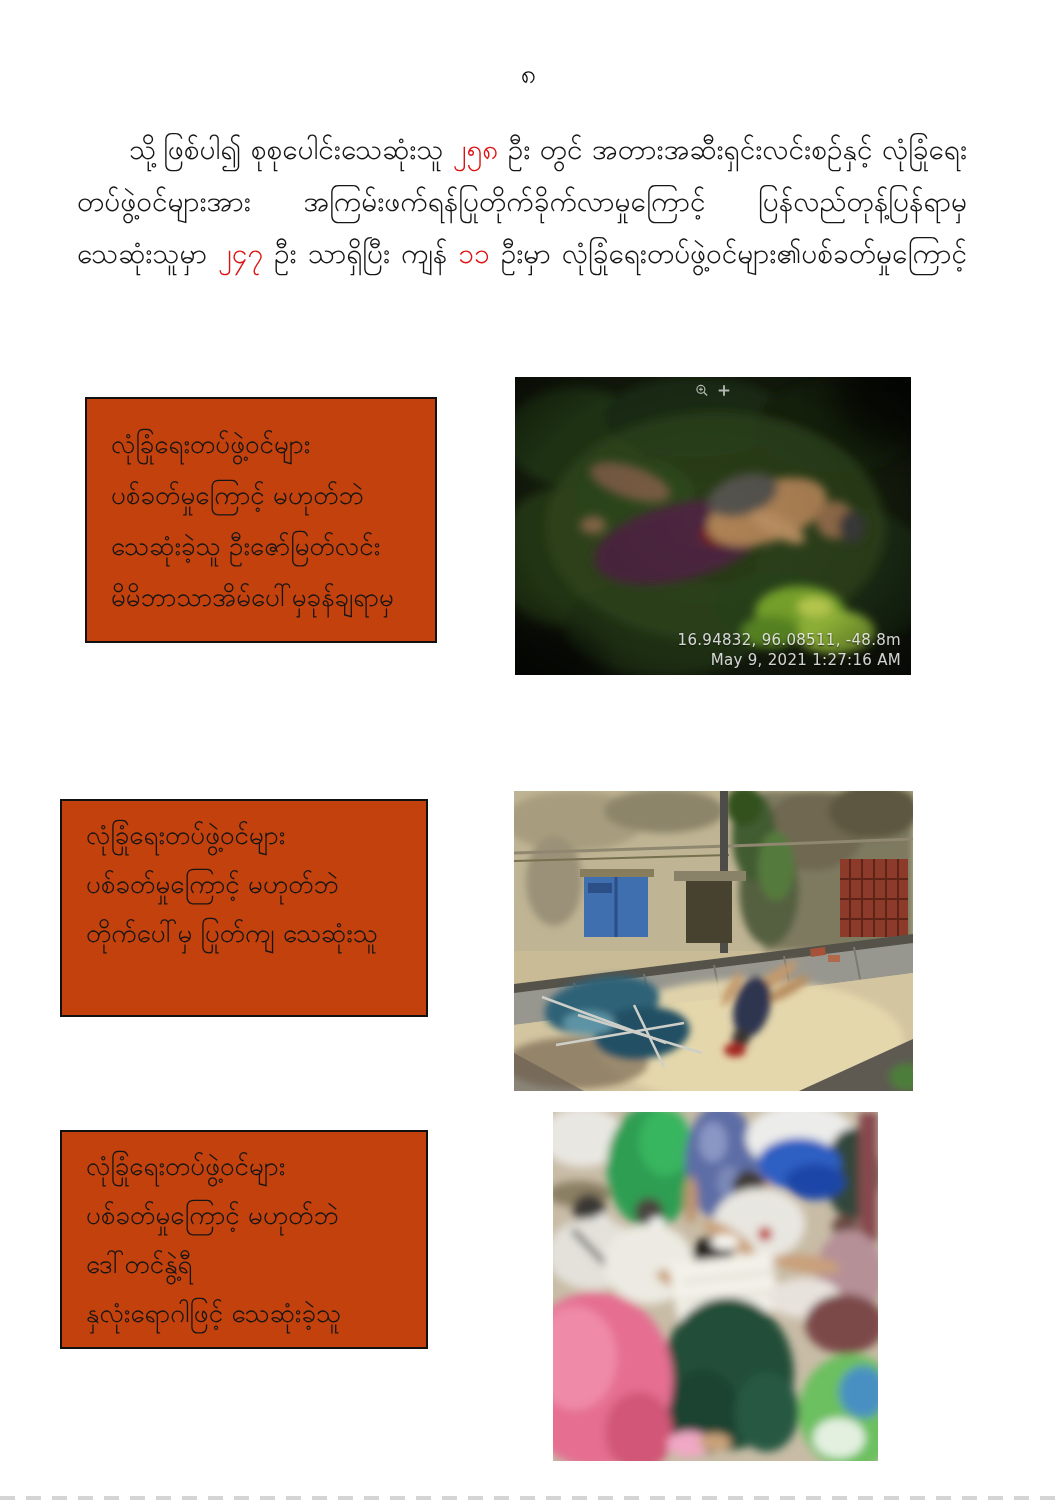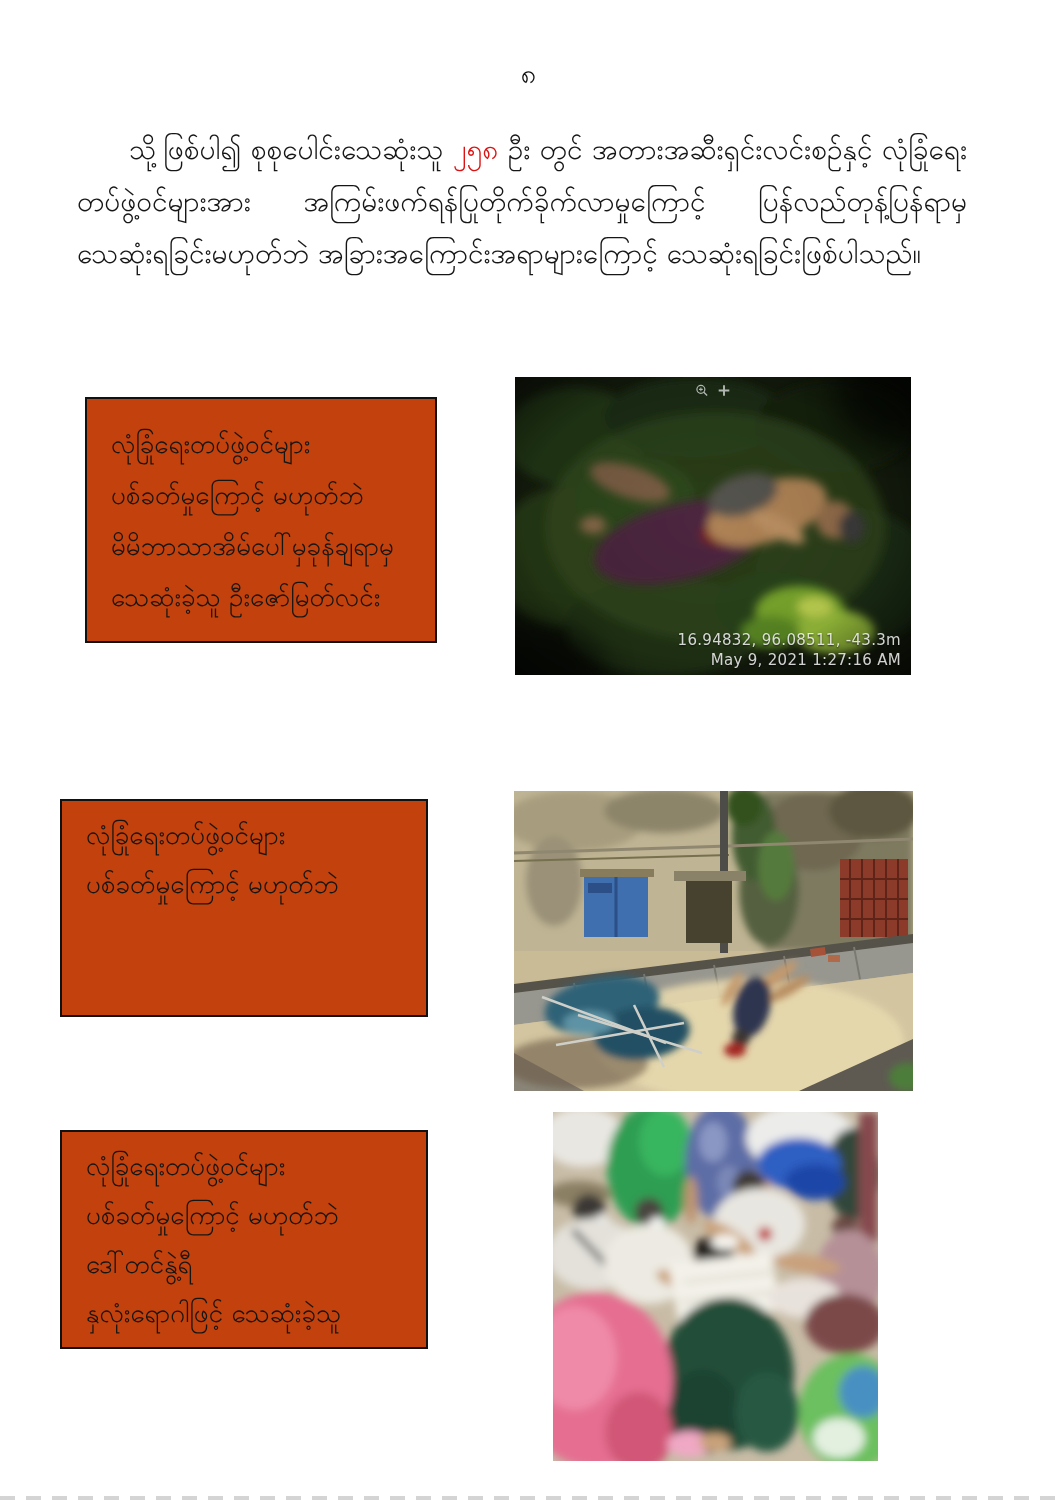--- a/index.html
+++ b/index.html
@@ -66,28 +66,28 @@
 </head>
 <body>
 
 <div class="page">
 
   <div class="page-number">၈</div>
 
   <div class="paragraph">
     <div class="para-line first"><span>သို့ဖြစ်ပါ၍ စုစုပေါင်းသေဆုံးသူ </span><span class="red">၂၅၈</span><span> ဦး တွင် အတားအဆီးရှင်းလင်းစဉ်နှင့် လုံခြုံရေး</span></div>
     <div class="para-line"><span>တပ်ဖွဲ့ဝင်များအား အကြမ်းဖက်ရန်ပြုတိုက်ခိုက်လာမှုကြောင့် ပြန်လည်တုန့်ပြန်ရာမှ</span></div>
-    <div class="para-line last"><span>သေဆုံးရခြင်းမဟုတ်ဘဲ အခြားအကြောင်းအရာများကြောင့် သေဆုံးရခြင်းဖြစ်ပါသည်။</span></div>
+    <div class="para-line"><span>သေဆုံးသူမှာ </span><span class="red">၂၄၇</span><span> ဦး သာရှိပြီး ကျန် </span><span class="red">၁၁</span><span> ဦးမှာ လုံခြုံရေးတပ်ဖွဲ့ဝင်များ၏ပစ်ခတ်မှုကြောင့်</span></div>
   </div>
 
   <div class="caption-box box-1">
     <span class="cap-line">လုံခြုံရေးတပ်ဖွဲ့ဝင်များ</span>
     <span class="cap-line">ပစ်ခတ်မှုကြောင့် မဟုတ်ဘဲ</span>
+    <span class="cap-line">သေဆုံးခဲ့သူ ဦးဇော်မြတ်လင်း</span>
     <span class="cap-line">မိမိဘာသာအိမ်ပေါ်မှခုန်ချရာမှ</span>
-    <span class="cap-line">သေဆုံးခဲ့သူ ဦးဇော်မြတ်လင်း</span>
   </div>
 
   <div class="photo photo-1">
     <svg viewBox="0 0 396 298" preserveAspectRatio="none">
       <defs>
         <filter id="b1" x="-20%" y="-20%" width="140%" height="140%">
             <feGaussianBlur stdDeviation="5"></feGaussianBlur>
           </filter>
         <filter id="b1b" x="-40%" y="-40%" width="180%" height="180%">
             <feGaussianBlur stdDeviation="14"></feGaussianBlur>
@@ -139,28 +139,29 @@
         <line x1="9.6" y1="9.6" x2="13.4" y2="13.4" stroke="#e6e6e6" stroke-width="1.6"></line>
         <line x1="4" y1="6.2" x2="8.4" y2="6.2" stroke="#e6e6e6" stroke-width="1.2"></line>
         <line x1="6.2" y1="4" x2="6.2" y2="8.4" stroke="#e6e6e6" stroke-width="1.2"></line>
       </svg>
       <svg width="11" height="11" viewBox="0 0 11 11">
         <line x1="1" y1="5.5" x2="10" y2="5.5" stroke="#e6e6e6" stroke-width="1.6"></line>
         <line x1="5.5" y1="1" x2="5.5" y2="10" stroke="#e6e6e6" stroke-width="1.6"></line>
       </svg>
     </div>
     <div class="gps-overlay">
-      <div>16.94832, 96.08511, -43.3m</div>
+      <div>16.94832, 96.08511, -48.8m</div>
       <div>May 9, 2021 1:27:16 AM</div>
     </div>
   </div>
 
   <div class="caption-box box-2">
     <span class="cap-line">လုံခြုံရေးတပ်ဖွဲ့ဝင်များ</span>
     <span class="cap-line">ပစ်ခတ်မှုကြောင့် မဟုတ်ဘဲ</span>
+    <span class="cap-line">တိုက်ပေါ်မှ ပြုတ်ကျ သေဆုံးသူ</span>
   </div>
 
   <div class="photo photo-2">
     <svg viewBox="0 0 399 300" preserveAspectRatio="none">
       <defs>
         <filter id="b2" x="-20%" y="-20%" width="140%" height="140%">
             <feGaussianBlur stdDeviation="3.5"></feGaussianBlur>
           </filter>
       </defs>
       <rect width="399" height="300" fill="#c9bb95"></rect>

